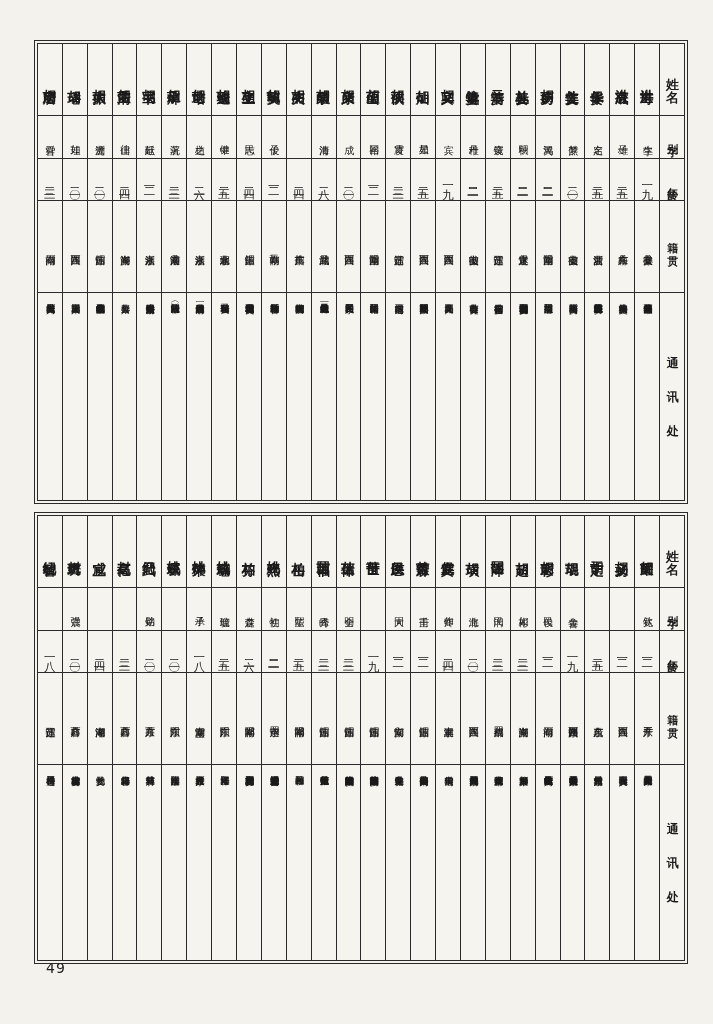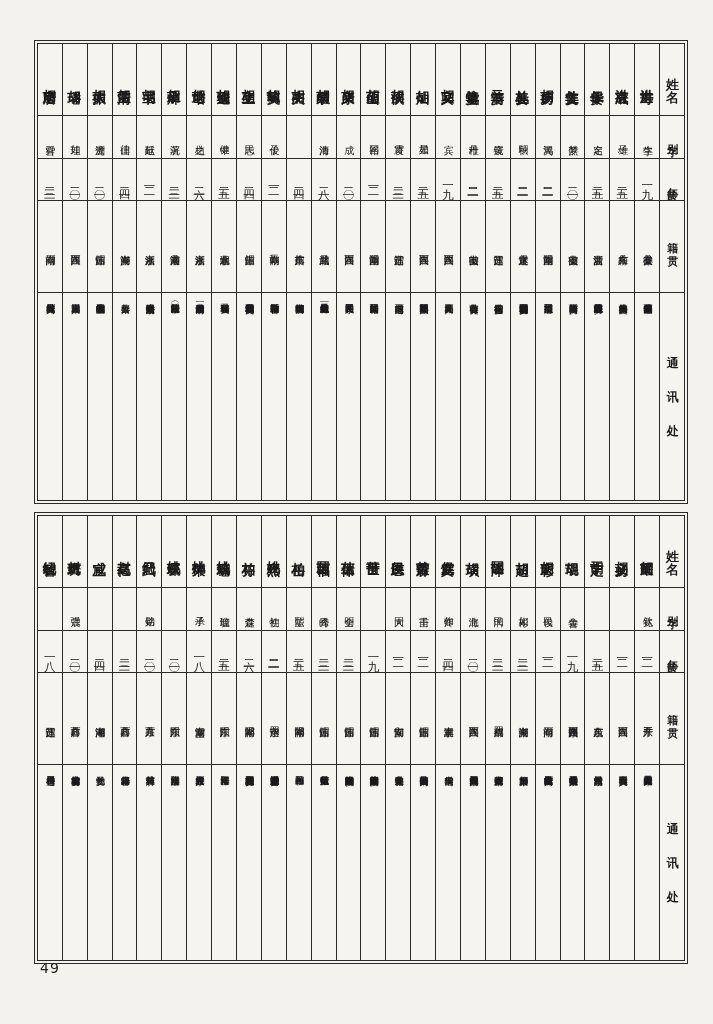--- a/index.html
+++ b/index.html
@@ -68,21 +68,21 @@
   .header-col .name-cell{letter-spacing:12px;font-size:13px;}
   .header-col .byname-cell{font-size:11px;font-weight:bold;letter-spacing:2px;}
   .header-col .age-cell{font-size:11px;font-weight:bold;letter-spacing:2px;}
   .header-col .native-cell{font-size:11px;letter-spacing:14px;}
   .header-col .address-cell{
     font-size:12px;letter-spacing:34px;
     justify-content:center;padding-top:0;
   }
   .page-number{
     position:absolute;
-    left:40px;bottom:48px;
+    left:46px;bottom:48px;
     font-size:14px;
     color:#222;
     letter-spacing:1px;
     text-align:center;
   }
 </style>
 </head>
 <body>
 
 <div class="page">

